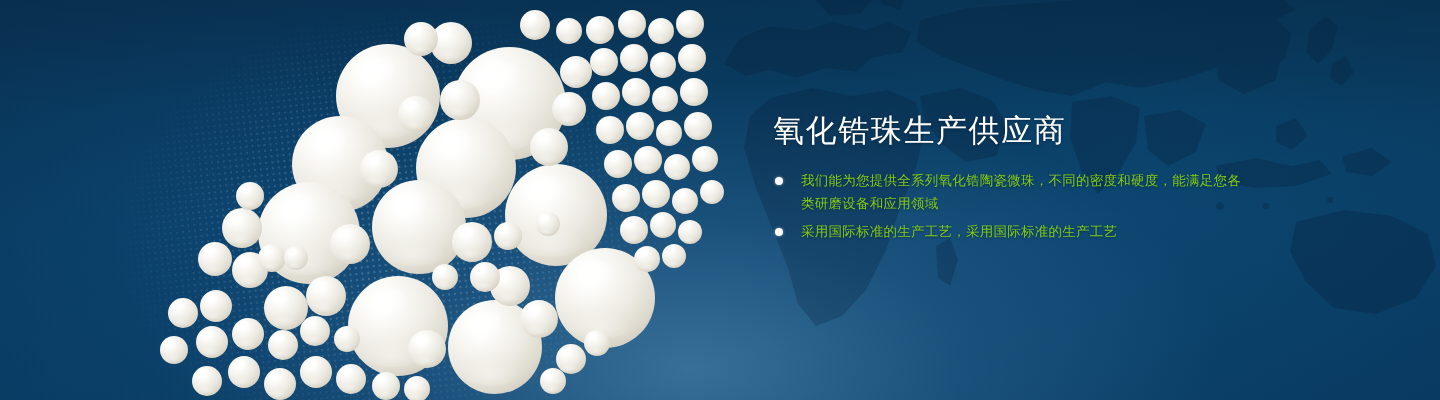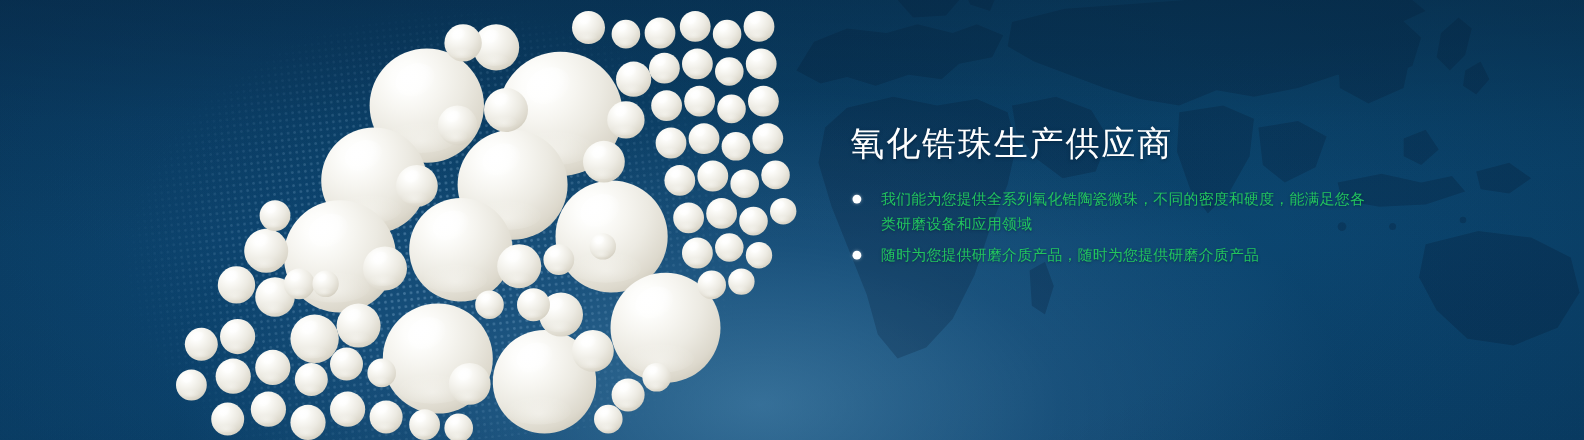--- a/index.html
+++ b/index.html
@@ -128,21 +128,21 @@
     left:2px; top:170px;
     width:470px;
     list-style:none;
   }
   .bullet-item {
     position:relative;
     padding-left:26px;
     margin-bottom:6px;
     font-size:13.5px;
     line-height:22.5px;
-    color:#22c55e;
+    color:#84cc16;
     letter-spacing:0.25px;
     text-shadow:0 1px 2px rgba(3,25,48,0.5);
   }
   .bullet-dot {
     position:absolute;
     left:0; top:7px;
     width:8px; height:8px;
     border-radius:50%;
     background:#ffffff;
     box-shadow:0 0 3px rgba(255,255,255,0.5);
@@ -298,18 +298,18 @@
 
     <h1 class="headline">氧化锆珠生产供应商</h1>
 
     <ul class="bullet-list">
       <li class="bullet-item">
         <span class="bullet-dot"></span>
         <span>我们能为您提供全系列氧化锆陶瓷微珠，不同的密度和硬度，能满足您各类研磨设备和应用领域</span>
       </li>
       <li class="bullet-item">
         <span class="bullet-dot"></span>
-        <span>随时为您提供研磨介质产品，随时为您提供研磨介质产品</span>
+        <span>采用国际标准的生产工艺，采用国际标准的生产工艺</span>
       </li>
     </ul>
 
   </div>
 </div>
 
 </body></html>

